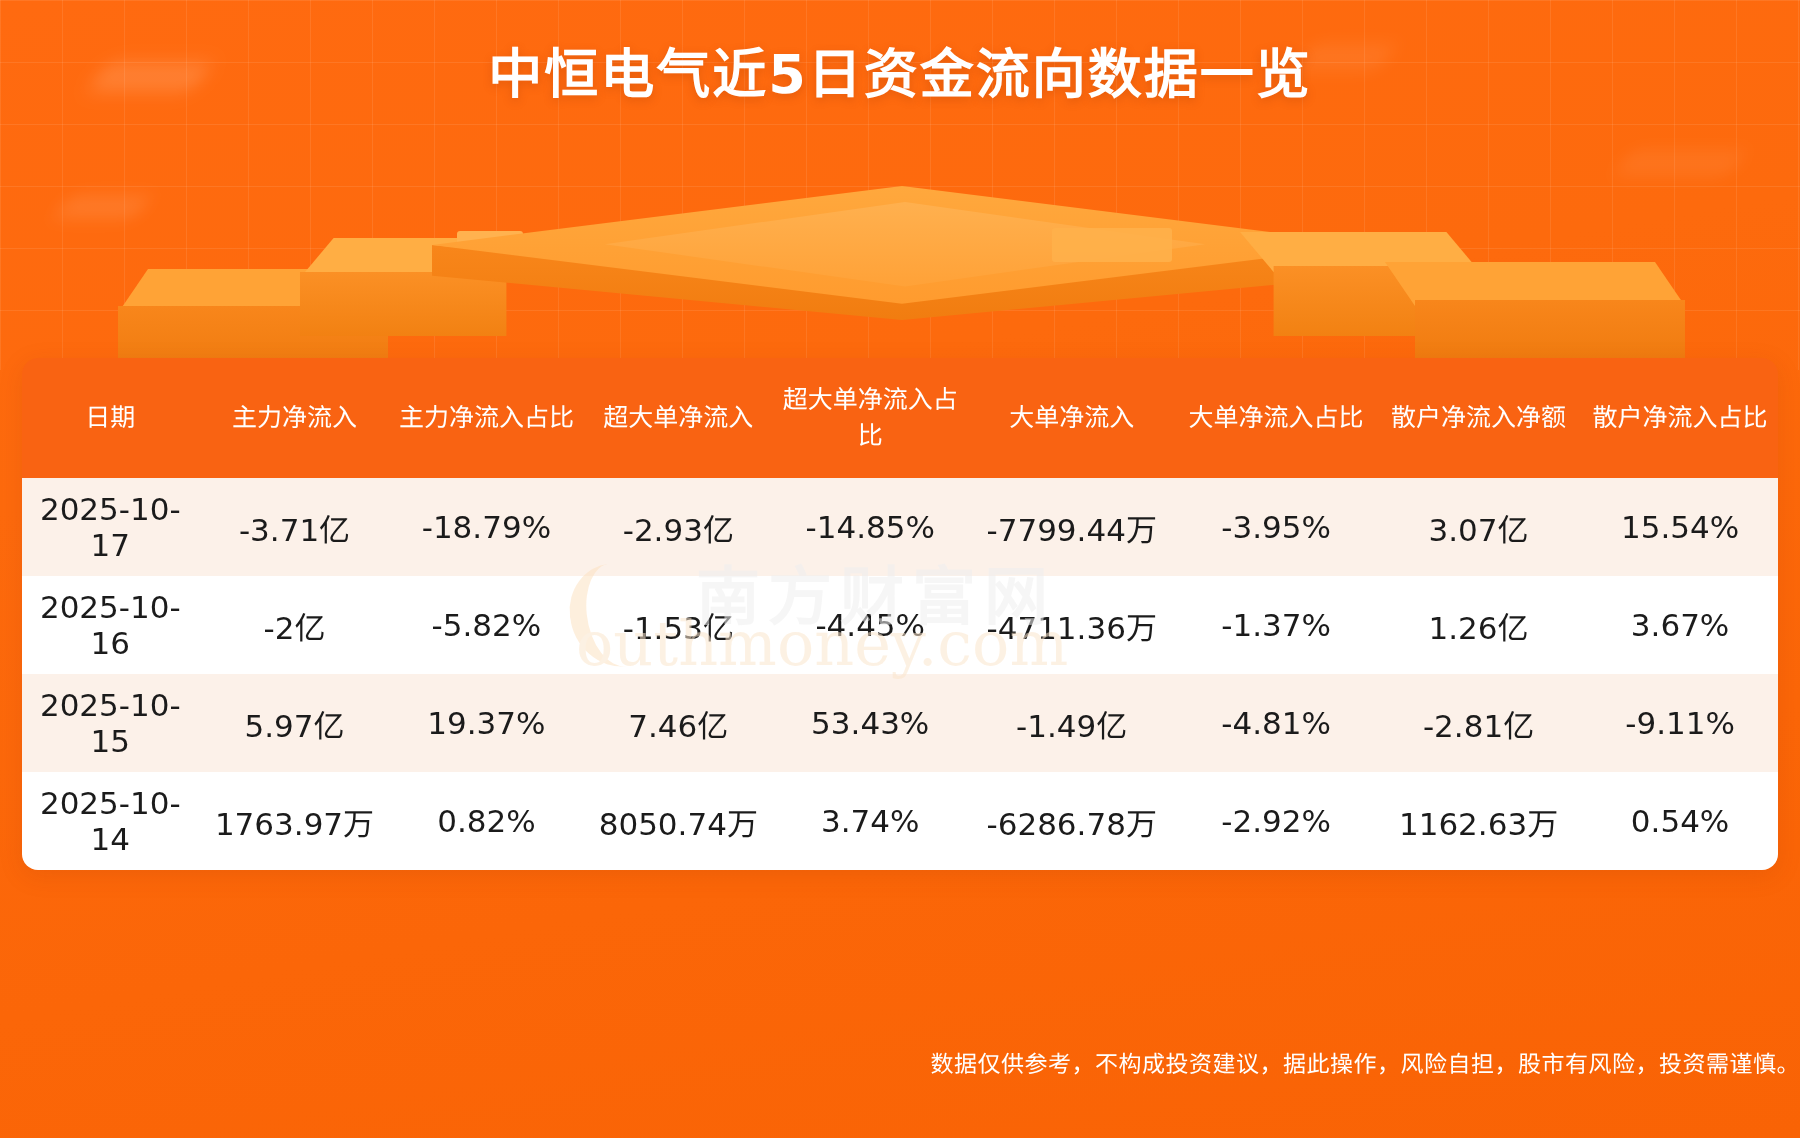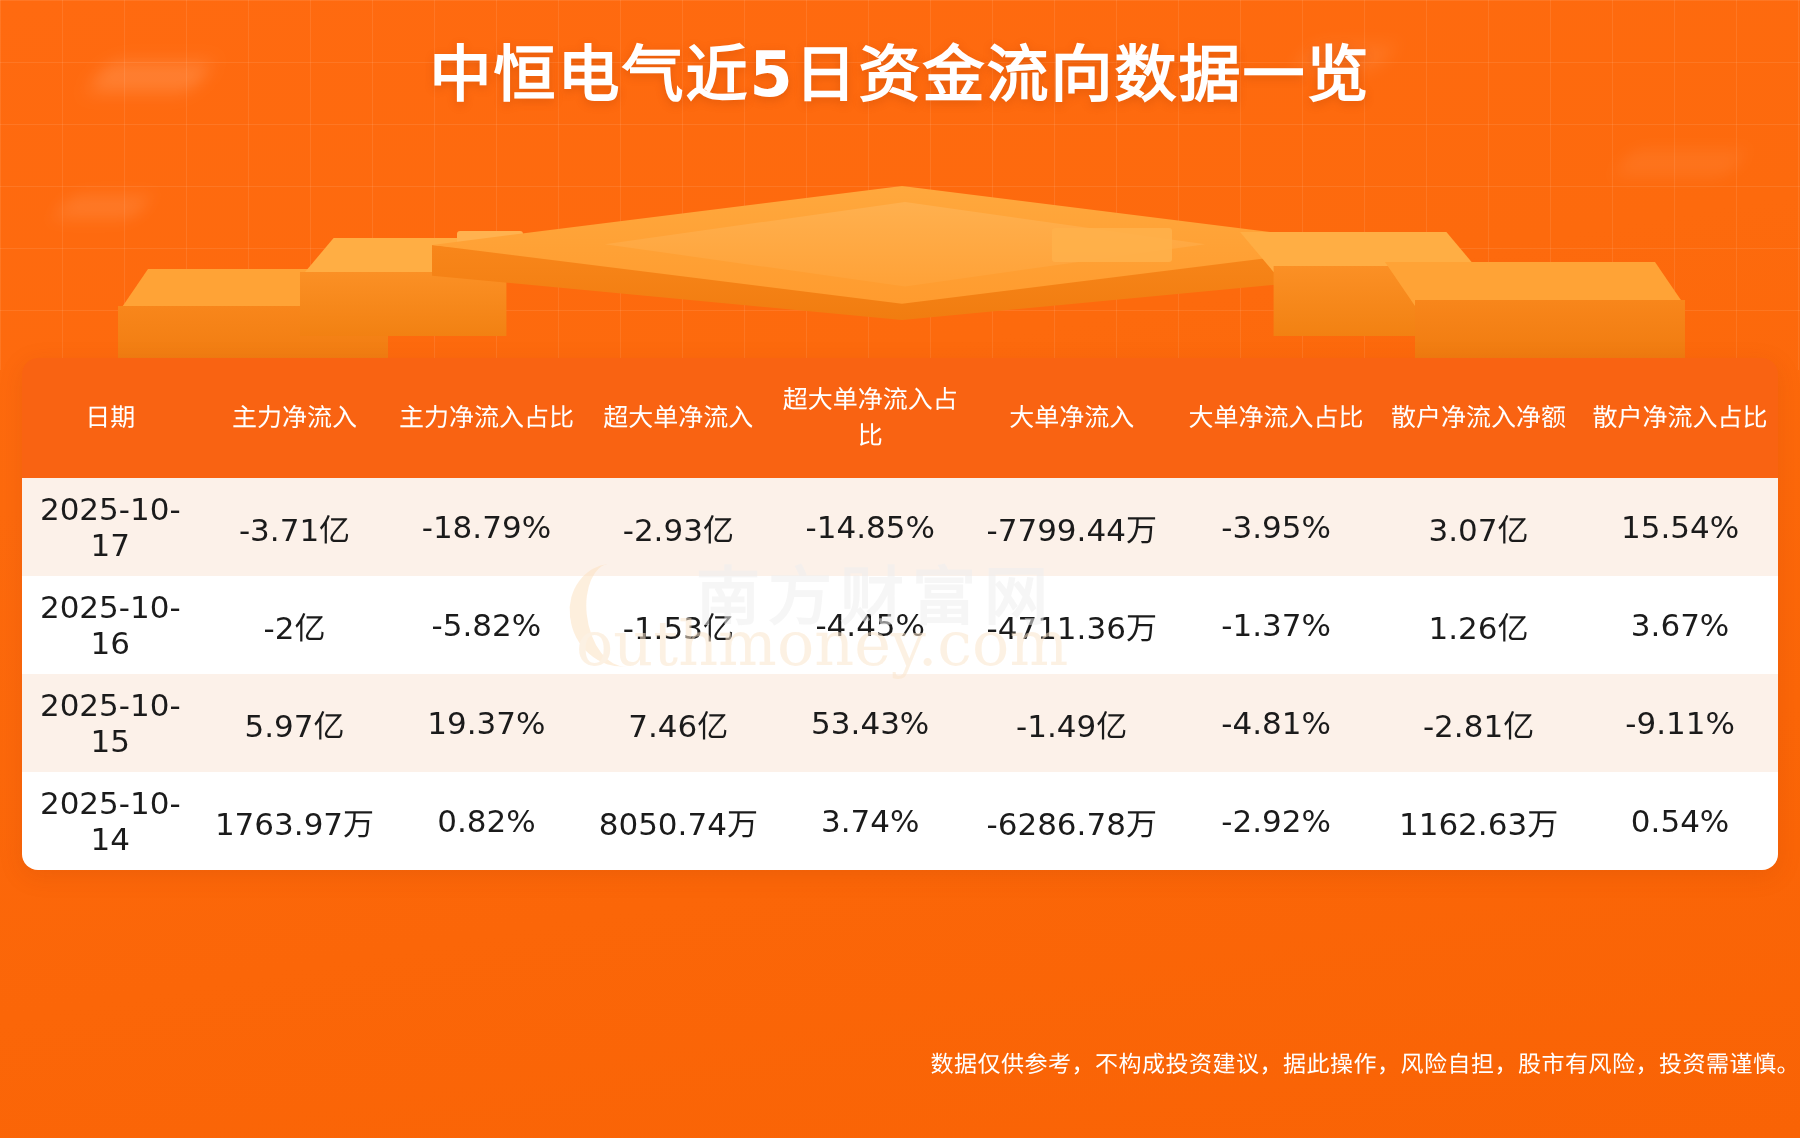--- a/index.html
+++ b/index.html
@@ -96,21 +96,21 @@
     background: linear-gradient(180deg,#fb9025 0%, #f28112 100%); clip-path: polygon(14% 0%, 100% 0%, 100% 100%, 14% 100%); }
   .rcube     { position:absolute; left:1052px; top:52px; width:120px; height:34px; background:#ffb04a; border-radius:3px; opacity:.9; }
 
   
   .title {
     position: absolute;
     left: 0; top: 36px;
     width: 1800px;
     text-align: center;
     color: #ffffff;
-    font-size: 62px;
+    font-size: 54px;
     font-weight: 700;
     letter-spacing: 2px;
     line-height: 78px;
     text-shadow: 0 3px 10px rgba(160,55,0,0.28);
     z-index: 6;
   }
   .subtitle {
     position: absolute;
     left: 0; top: 146px;
     width: 1800px;

